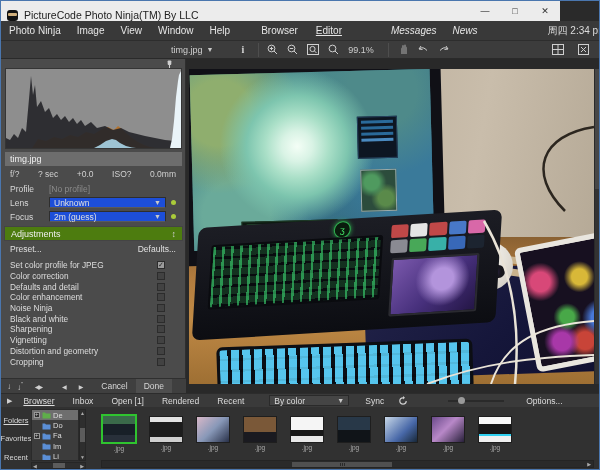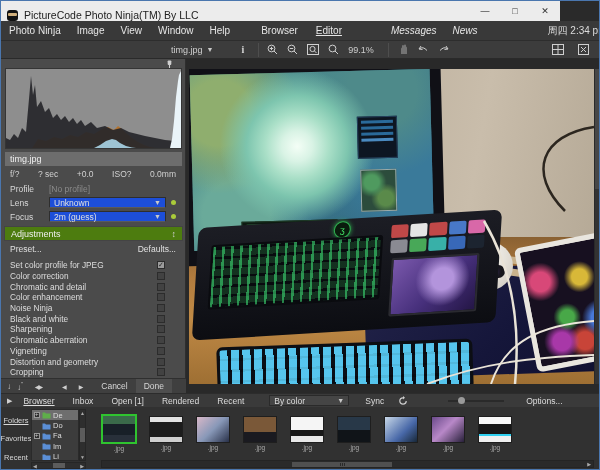--- a/index.html
+++ b/index.html
@@ -342,41 +342,37 @@
     <div class="checklist" id="adjustments-list">
         <div class="chk-row">
           <span>Set color profile for JPEG</span>
           <span class="chk-box checked">✓</span>
         </div>
         <div class="chk-row">
           <span>Color correction</span>
           <span class="chk-box"></span>
         </div>
         <div class="chk-row">
-          <span>Chromatic and detail</span>
+          <span>Defaults and detail</span>
           <span class="chk-box"></span>
         </div>
         <div class="chk-row">
           <span>Color enhancement</span>
           <span class="chk-box"></span>
         </div>
         <div class="chk-row">
           <span>Noise Ninja</span>
           <span class="chk-box"></span>
         </div>
         <div class="chk-row">
           <span>Black and white</span>
           <span class="chk-box"></span>
         </div>
         <div class="chk-row">
           <span>Sharpening</span>
-          <span class="chk-box"></span>
-        </div>
-        <div class="chk-row">
-          <span>Chromatic aberration</span>
           <span class="chk-box"></span>
         </div>
         <div class="chk-row">
           <span>Vignetting</span>
           <span class="chk-box"></span>
         </div>
         <div class="chk-row">
           <span>Distortion and geometry</span>
           <span class="chk-box"></span>
         </div>

